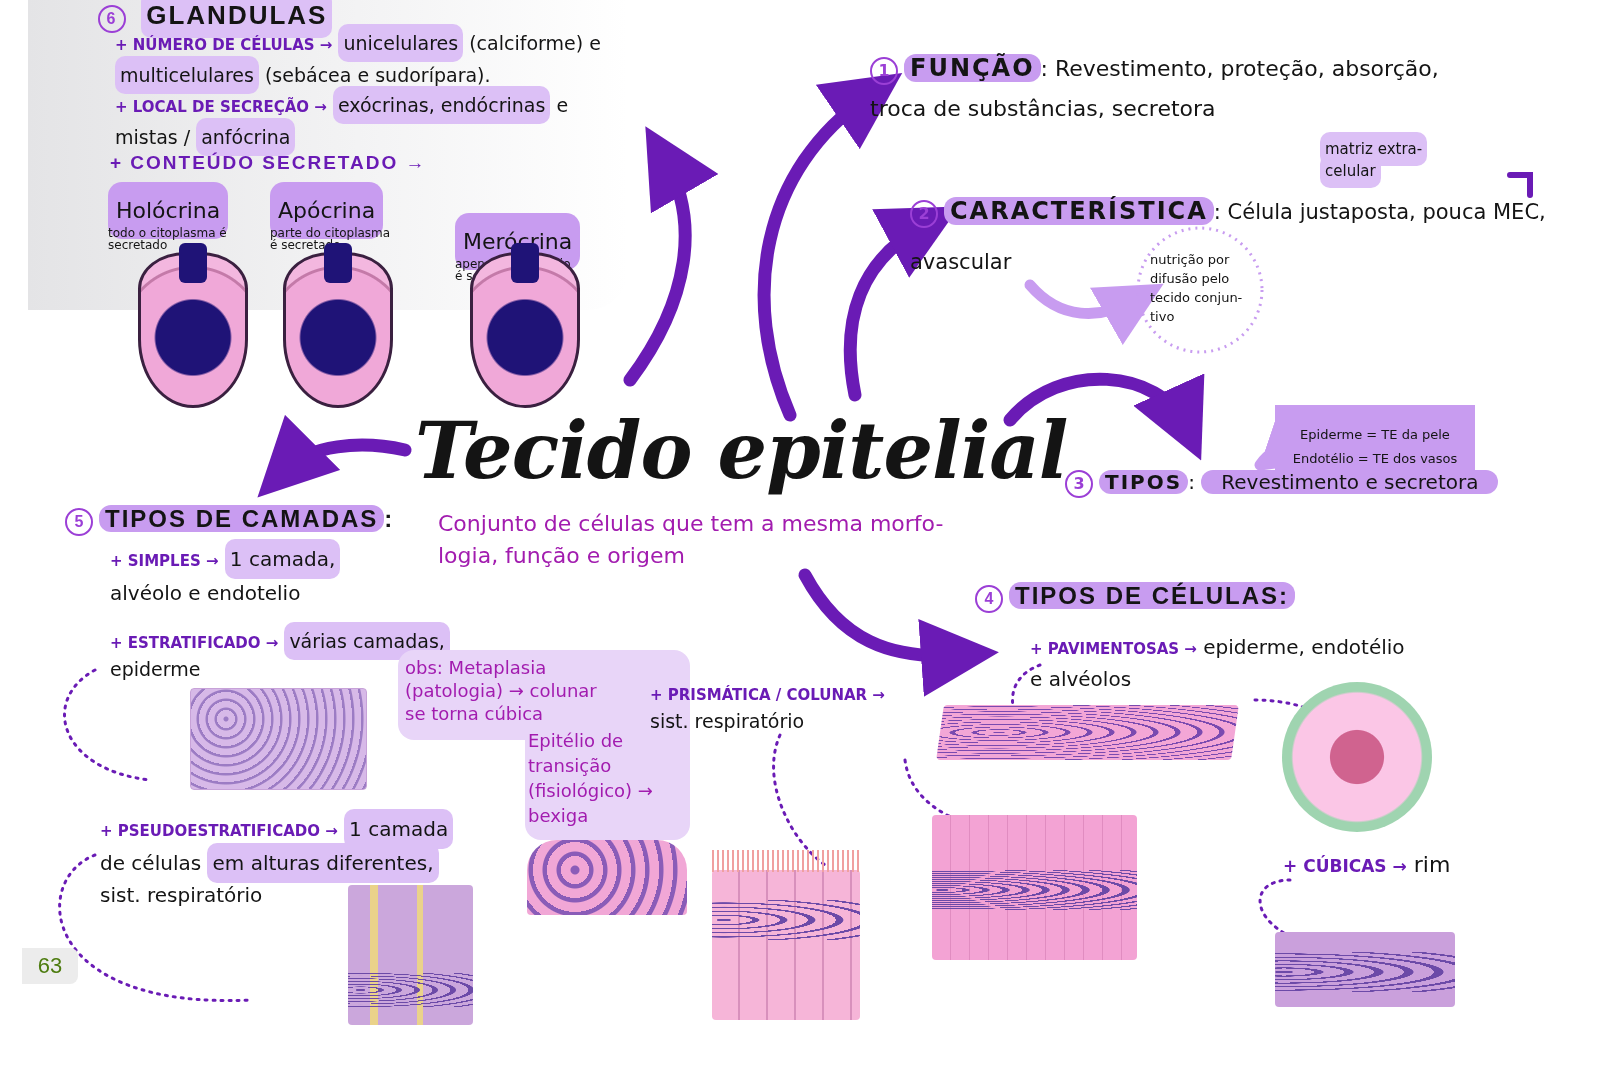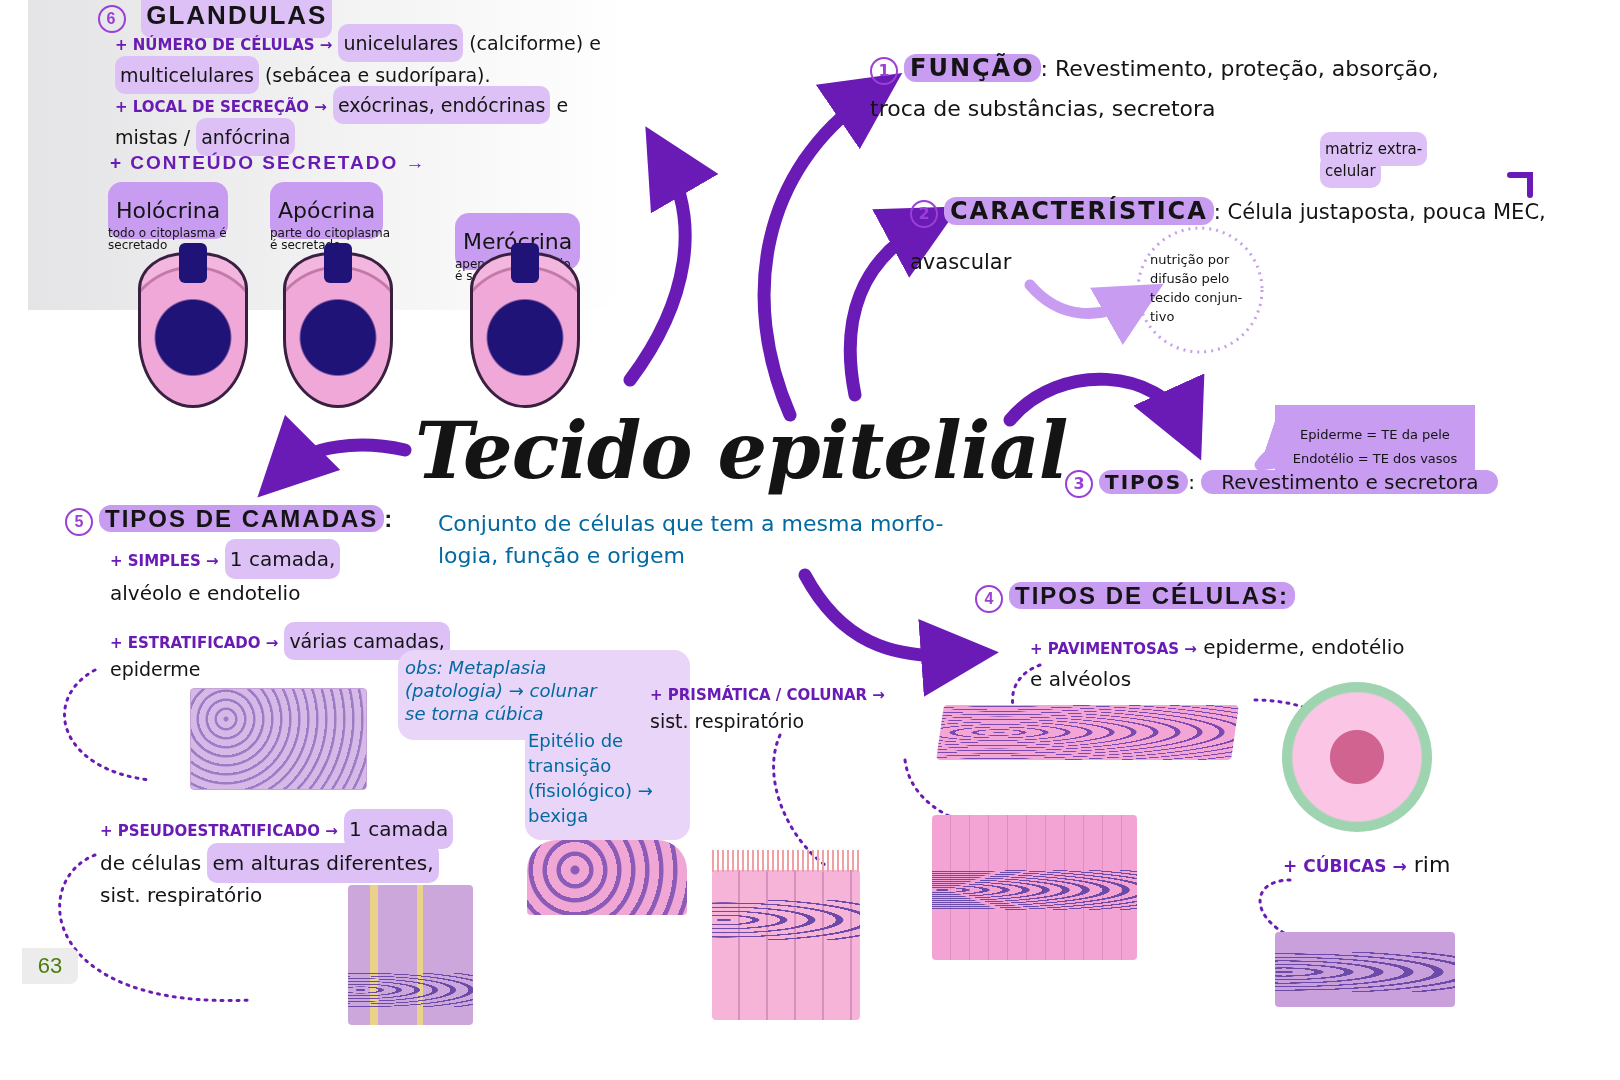--- a/index.html
+++ b/index.html
@@ -8,21 +8,21 @@
   .bg-shade{position:absolute;left:28px;top:0;width:600px;height:310px;
             background:linear-gradient(90deg,#e4e4e6 0%,#f3f3f4 55%,#ffffff 100%);
             border-bottom-right-radius:40px;}
   .abs{position:absolute;}
   .hl{background:#c89cf0;border-radius:12px;padding:0 6px;}
   .hl-soft{background:#dcc0f6;border-radius:10px;padding:8px 5px;}
   .num{display:inline-block;width:24px;height:24px;border:2.5px solid #9b3fd6;border-radius:50%;
        color:#9b3fd6;font-size:16px;line-height:24px;text-align:center;margin-right:6px;font-weight:bold;}
   .h-title{font-size:24px;letter-spacing:2px;font-weight:bold;}
   .purple{color:#6a1bb5;font-weight:bold;}
-  .lav{color:#0369a1;}
+  .lav{color:#a21caf;}
   .hand{font-family:"DejaVu Sans",sans-serif;font-size:21px;}
   .small{font-size:12px;line-height:12px;font-family:"DejaVu Sans",sans-serif;}
   .label-pill{font-size:26px;background:#c89cf0;border-radius:14px;padding:16px 8px;font-family:"DejaVu Sans",sans-serif;}
   .main-title{font-family:"DejaVu Serif",serif;font-style:italic;font-weight:bold;font-size:78px;letter-spacing:-1px;}
   .page-num{position:absolute;left:22px;top:948px;width:56px;height:36px;background:#ececec;border-radius:0 8px 8px 0;
             color:#4d7c0f;font-size:22px;line-height:36px;text-align:center;}
   .gland{position:absolute;width:104px;height:150px;border-radius:52px 52px 60px 60px / 40px 40px 75px 75px;
          background:radial-gradient(circle at 50% 55%,#1f1377 0 38%,#f0a8d8 40% 70%,#c47aa9 71% 73%,#f3b7df 74%);
          border:3px solid #3a2040;}
   .gland::before{content:"";position:absolute;left:50%;top:-12px;width:28px;height:40px;transform:translateX(-50%);
@@ -157,21 +157,21 @@
   <span class="purple" style="font-size:15px;text-align:center;">+ PSEUDOESTRATIFICADO →</span> <span class="hl-soft">1 camada</span><br>
   <span>de células </span><span class="hl-soft">em alturas diferentes,</span><br>
   <span>sist. respiratório</span>
 </div>
 <div class="tissue" style="left:348px;top:885px;width:125px;height:140px;background:linear-gradient(90deg,#cba7dc 0 18%,#ead28a 18% 24%,#cba7dc 24% 55%,#ead28a 55% 60%,#cba7dc 60%);">
   <div style="position:absolute;left:0;bottom:18px;width:100%;height:34px;background:repeating-radial-gradient(ellipse at 10% 50%,#6c4aa8 0 5px,transparent 6px 18px);"></div>
 </div>
 
 <div class="note-box" style="left:398px;top:650px;width:292px;height:90px;border-radius:16px 16px 0 16px;"></div>
 <div class="note-box" style="left:525px;top:730px;width:165px;height:110px;border-radius:0 0 16px 16px;"></div>
-<div class="abs lav hand" style="left:405px;top:656px;font-size:18px;line-height:23px;font-style:italic;">
+<div class="abs lav hand" style="left:405px;top:656px;font-size:18px;line-height:23px;">
   <span>obs: Metaplasia</span><br>
   <span>(patologia) → colunar</span><br>
   <span>se torna cúbica</span>
 </div>
 <div class="abs lav hand" style="left:528px;top:728px;font-size:18px;line-height:25px;">
   <span>Epitélio de</span><br>
   <span>transição</span><br>
   <span>(fisiológico) →</span><br>
   <span>bexiga</span>
 </div>

